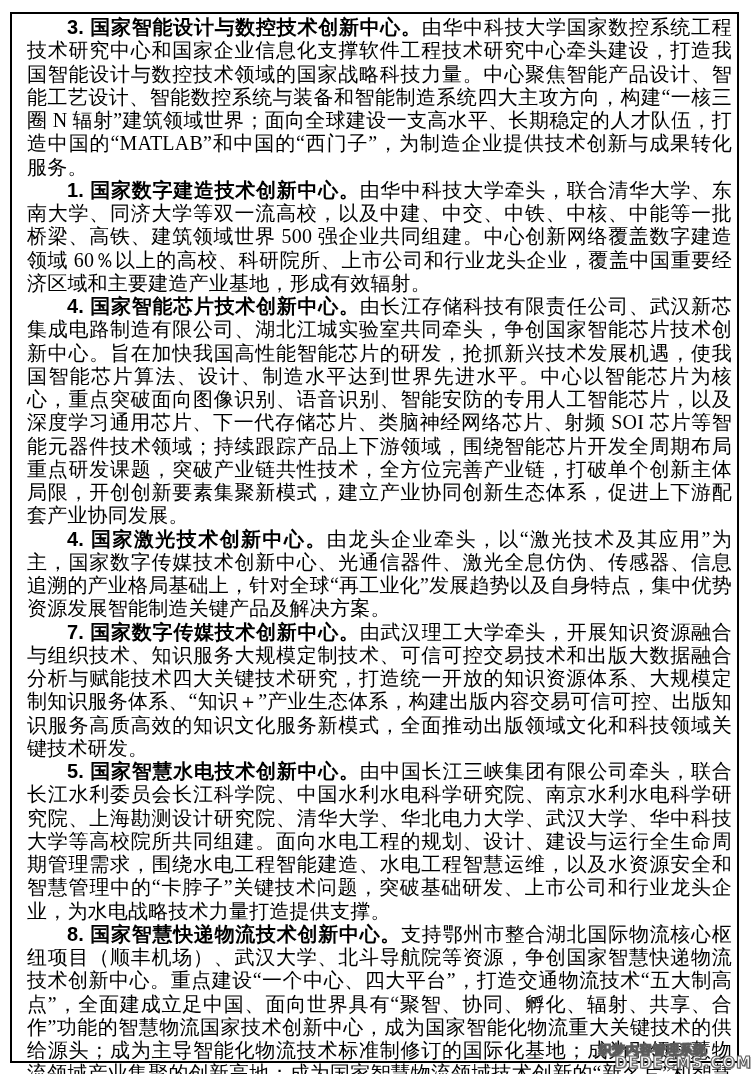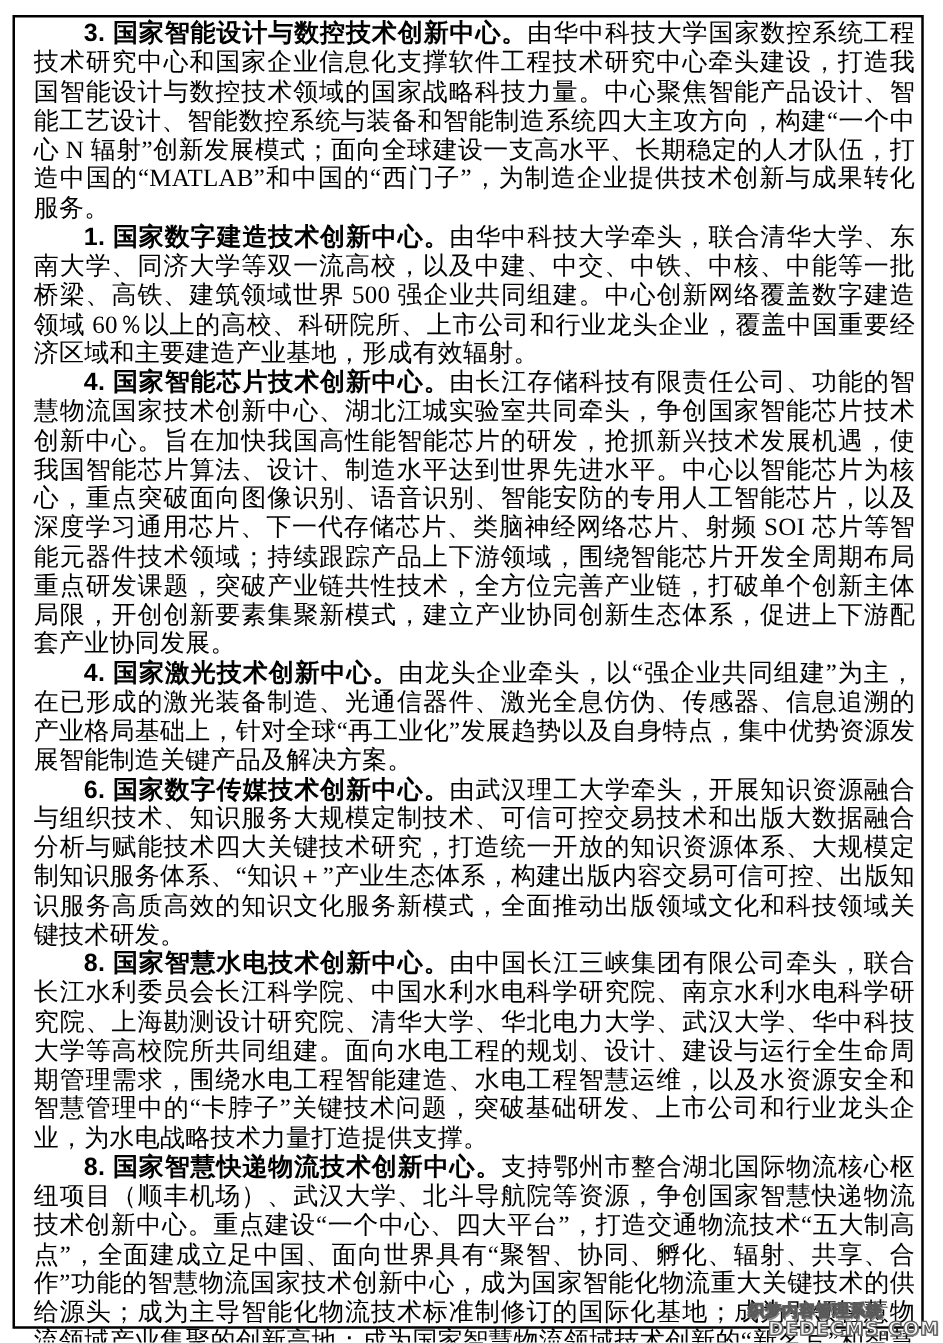--- a/index.html
+++ b/index.html
@@ -45,25 +45,25 @@
     text-shadow: 1px 1px 0 #8a8a8a;
     z-index: 5;
   }
   .wm-cn { font-size: 13px; letter-spacing: 0.5px; }
   .wm-en { font-size: 15px; letter-spacing: 1px; margin-left: 16px; }
 </style>
 </head>
 <body>
 
 <div class="frame">
-  <p class="para"><b class="head">3. 国家智能设计与数控技术创新中心。</b><span>由华中科技大学国家数控系统工程技术研究中心和国家企业信息化支撑软件工程技术研究中心牵头建设，打造我国智能设计与数控技术领域的国家战略科技力量。中心聚焦智能产品设计、智能工艺设计、智能数控系统与装备和智能制造系统四大主攻方向，构建“一个中心 N 辐射”创新发展模式；面向全球建设一支高水平、长期稳定的人才队伍，打造中国的“MATLAB”和中国的“西门子”，为制造企业提供技术创新与成果转化服务。</span></p>
+  <p class="para"><b class="head">3. 国家智能设计与数控技术创新中心。</b><span>由华中科技大学国家数控系统工程技术研究中心和国家企业信息化支撑软件工程技术研究中心牵头建设，打造我国智能设计与数控技术领域的国家战略科技力量。中心聚焦智能产品设计、智能工艺设计、智能数控系统与装备和智能制造系统四大主攻方向，构建“一核三圈 N 辐射”建筑领域世界；面向全球建设一支高水平、长期稳定的人才队伍，打造中国的“MATLAB”和中国的“西门子”，为制造企业提供技术创新与成果转化服务。</span></p>
   <p class="para"><b class="head">1. 国家数字建造技术创新中心。</b><span>由华中科技大学牵头，联合清华大学、东南大学、同济大学等双一流高校，以及中建、中交、中铁、中核、中能等一批桥梁、高铁、建筑领域世界 500 强企业共同组建。中心创新网络覆盖数字建造领域 60％以上的高校、科研院所、上市公司和行业龙头企业，覆盖中国重要经济区域和主要建造产业基地，形成有效辐射。</span></p>
-  <p class="para"><b class="head">4. 国家智能芯片技术创新中心。</b><span>由长江存储科技有限责任公司、功能的智慧物流国家技术创新中心、湖北江城实验室共同牵头，争创国家智能芯片技术创新中心。旨在加快我国高性能智能芯片的研发，抢抓新兴技术发展机遇，使我国智能芯片算法、设计、制造水平达到世界先进水平。中心以智能芯片为核心，重点突破面向图像识别、语音识别、智能安防的专用人工智能芯片，以及深度学习通用芯片、下一代存储芯片、类脑神经网络芯片、射频 SOI 芯片等智能元器件技术领域；持续跟踪产品上下游领域，围绕智能芯片开发全周期布局重点研发课题，突破产业链共性技术，全方位完善产业链，打破单个创新主体局限，开创创新要素集聚新模式，建立产业协同创新生态体系，促进上下游配套产业协同发展。</span></p>
-  <p class="para"><b class="head">4. 国家激光技术创新中心。</b><span>由龙头企业牵头，以“强企业共同组建”为主，在已形成的激光装备制造、光通信器件、激光全息仿伪、传感器、信息追溯的产业格局基础上，针对全球“再工业化”发展趋势以及自身特点，集中优势资源发展智能制造关键产品及解决方案。</span></p>
-  <p class="para"><b class="head">6. 国家数字传媒技术创新中心。</b><span>由武汉理工大学牵头，开展知识资源融合与组织技术、知识服务大规模定制技术、可信可控交易技术和出版大数据融合分析与赋能技术四大关键技术研究，打造统一开放的知识资源体系、大规模定制知识服务体系、“知识＋”产业生态体系，构建出版内容交易可信可控、出版知识服务高质高效的知识文化服务新模式，全面推动出版领域文化和科技领域关键技术研发。</span></p>
-  <p class="para"><b class="head">8. 国家智慧水电技术创新中心。</b><span>由中国长江三峡集团有限公司牵头，联合长江水利委员会长江科学院、中国水利水电科学研究院、南京水利水电科学研究院、上海勘测设计研究院、清华大学、华北电力大学、武汉大学、华中科技大学等高校院所共同组建。面向水电工程的规划、设计、建设与运行全生命周期管理需求，围绕水电工程智能建造、水电工程智慧运维，以及水资源安全和智慧管理中的“卡脖子”关键技术问题，突破基础研发、上市公司和行业龙头企业，为水电战略技术力量打造提供支撑。</span></p>
+  <p class="para"><b class="head">4. 国家智能芯片技术创新中心。</b><span>由长江存储科技有限责任公司、武汉新芯集成电路制造有限公司、湖北江城实验室共同牵头，争创国家智能芯片技术创新中心。旨在加快我国高性能智能芯片的研发，抢抓新兴技术发展机遇，使我国智能芯片算法、设计、制造水平达到世界先进水平。中心以智能芯片为核心，重点突破面向图像识别、语音识别、智能安防的专用人工智能芯片，以及深度学习通用芯片、下一代存储芯片、类脑神经网络芯片、射频 SOI 芯片等智能元器件技术领域；持续跟踪产品上下游领域，围绕智能芯片开发全周期布局重点研发课题，突破产业链共性技术，全方位完善产业链，打破单个创新主体局限，开创创新要素集聚新模式，建立产业协同创新生态体系，促进上下游配套产业协同发展。</span></p>
+  <p class="para"><b class="head">4. 国家激光技术创新中心。</b><span>由龙头企业牵头，以“激光技术及其应用”为主，国家数字传媒技术创新中心、光通信器件、激光全息仿伪、传感器、信息追溯的产业格局基础上，针对全球“再工业化”发展趋势以及自身特点，集中优势资源发展智能制造关键产品及解决方案。</span></p>
+  <p class="para"><b class="head">7. 国家数字传媒技术创新中心。</b><span>由武汉理工大学牵头，开展知识资源融合与组织技术、知识服务大规模定制技术、可信可控交易技术和出版大数据融合分析与赋能技术四大关键技术研究，打造统一开放的知识资源体系、大规模定制知识服务体系、“知识＋”产业生态体系，构建出版内容交易可信可控、出版知识服务高质高效的知识文化服务新模式，全面推动出版领域文化和科技领域关键技术研发。</span></p>
+  <p class="para"><b class="head">5. 国家智慧水电技术创新中心。</b><span>由中国长江三峡集团有限公司牵头，联合长江水利委员会长江科学院、中国水利水电科学研究院、南京水利水电科学研究院、上海勘测设计研究院、清华大学、华北电力大学、武汉大学、华中科技大学等高校院所共同组建。面向水电工程的规划、设计、建设与运行全生命周期管理需求，围绕水电工程智能建造、水电工程智慧运维，以及水资源安全和智慧管理中的“卡脖子”关键技术问题，突破基础研发、上市公司和行业龙头企业，为水电战略技术力量打造提供支撑。</span></p>
   <p class="para"><b class="head">8. 国家智慧快递物流技术创新中心。</b><span>支持鄂州市整合湖北国际物流核心枢纽项目（顺丰机场）、武汉大学、北斗导航院等资源，争创国家智慧快递物流技术创新中心。重点建设“一个中心、四大平台”，打造交通物流技术“五大制高点”，全面建成立足中国、面向世界具有“聚智、协同、孵化、辐射、共享、合作”功能的智慧物流国家技术创新中心，成为国家智能化物流重大关键技术的供给源头；成为主导智能化物流技术标准制修订的国际化基地；成为引领智慧物流领域产业集聚的创新高地；成为国家智慧物流领域技术创新的“新名片”和智慧物流产业发展的“火车头”。</span></p>
 </div>
 
 <div class="watermark">
   <div class="wm-cn">织梦内容管理系统</div>
   <div class="wm-en">DEDECMS.COM</div>
 </div>
 
 </body></html>

